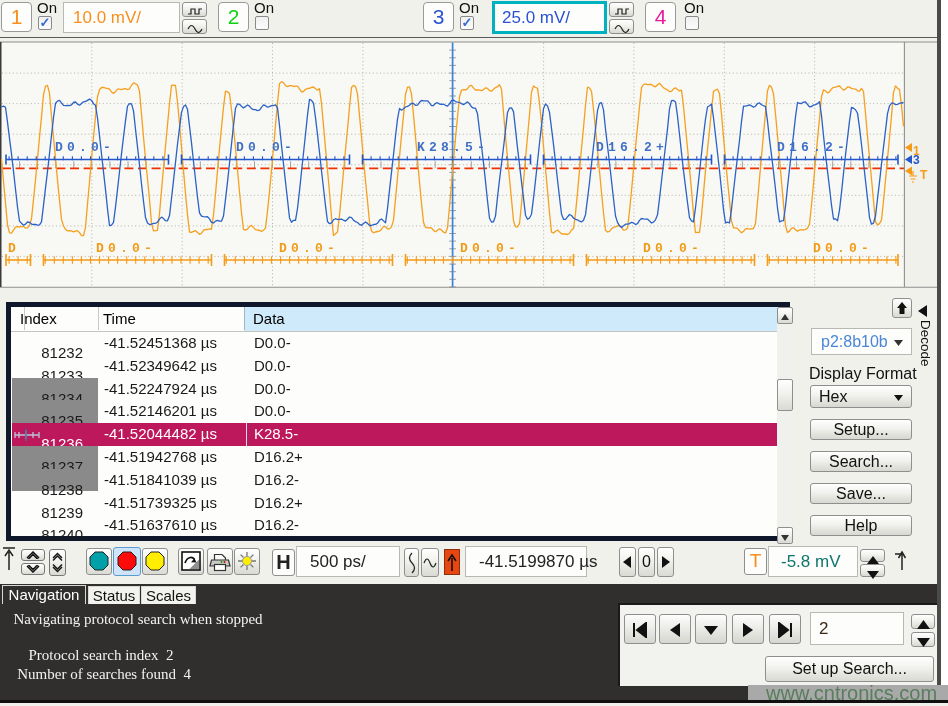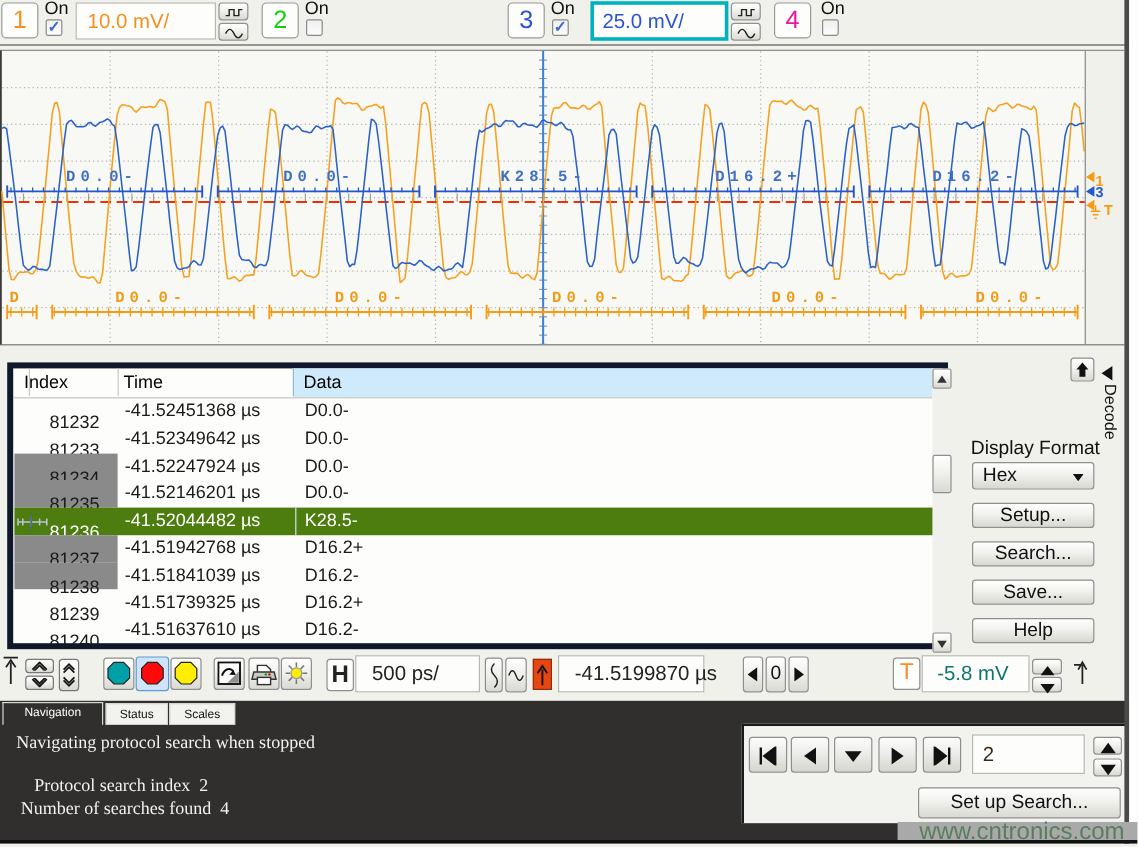--- a/index.html
+++ b/index.html
@@ -13,28 +13,28 @@
 .cb{position:absolute;width:14px;height:14px;border:1px solid #8a8a8a;border-radius:2px;
   background:linear-gradient(#f0f0f0,#fcfcfc);box-sizing:border-box;font-size:13px;
   font-weight:bold;color:#3a6bd0;line-height:12px;text-align:center}
 .onlab{position:absolute;font-size:15px;color:#111}
 .buslab{font-family:"Liberation Mono",monospace;font-size:13px;letter-spacing:4.2px;font-weight:bold}
 .trow{position:absolute;left:1px;width:766px;height:22.8px;font-size:15px;color:#1a1a1a}
 .trow .c1{position:absolute;left:0;width:71px;text-align:right;top:12px}
 .trow .c2{position:absolute;left:92px;top:2px}
 .trow .c3{position:absolute;left:242px;top:2px}
 .gcell{position:absolute;left:0;top:0;width:86px;height:22.8px;background:#8a8a8a}
-.sel{background:#4d7c0f;color:#fff}
+.sel{background:#be185d;color:#fff}
 .sel .c1{color:#fff}
 .rbtn{position:absolute;left:810px;width:102px;height:21px;border:1px solid #8f8f8f;border-radius:3px;
   box-sizing:border-box;background:linear-gradient(#ffffff,#f1f1ed 45%,#d8d8d2);
   font-size:16px;color:#111;text-align:center;line-height:19px}
 .navb{position:absolute;width:32px;height:30px;border:1px solid #8f8f8f;border-radius:3px;
   box-sizing:border-box;background:linear-gradient(#fdfdfd,#ecece8 45%,#d6d6d0)}
-.tab{position:absolute;font-size:10px;box-sizing:border-box;text-align:center}
+.tab{position:absolute;font-size:15px;box-sizing:border-box;text-align:center}
 .mono{font-family:Liberation Serif, serif}
 </style></head><body>
 <div id="root">
 
 <div class="chb" style="left:1px;top:2px;color:#f78f1e">1</div>
 <div class="onlab" style="left:37px;top:-1px">On</div>
 <div class="cb" style="left:38px;top:16px">✓</div>
 <div class="fld" style="left:63px;top:2px;width:117px;height:31px;color:#f78f1e;line-height:29px;padding-left:9px">10.0 mV/</div>
 <div class="btn" style="left:182px;top:2px;width:25px;height:15px"><svg width="17" height="11" style="margin-top:1px">
         <path d="M2,8 h3 v-5 h4 v5 h4 v-5 h3" stroke="#222" stroke-width="1.2" fill="none"></path>
@@ -207,20 +207,23 @@
   <div class="btn" style="left:766px;top:72px;width:16px;height:32px;border-radius:2px"></div>
 </div>
 
 <div class="btn" style="left:892px;top:298px;width:20px;height:20px"><svg width="14" height="14" style="margin-top:2px">
         <path d="M7,1 L12,7 H9.5 V13 H4.5 V7 H2 z" fill="#111"></path>
       </svg></div>
 <svg class="abs" style="left:916px;top:303px" width="22" height="70">
       <path d="M2,8 l9,-6 v12 z" fill="#111"></path>
       <text x="0" y="0" font-size="13.5" fill="#111" transform="translate(5,17) rotate(90)" font-family="Liberation Sans">Decode</text>
     </svg>
+<div class="fld" style="left:811px;top:328px;width:101px;height:27px;color:#4a86d8;font-size:16px;line-height:25px;padding-left:9px">p2:8b10b<svg width="9" height="6" style="position:absolute;right:8px;top:11px">
+        <path d="M0,0 h9 l-4.5,6 z" fill="#333"></path>
+      </svg></div>
 <div class="abs" style="left:809px;top:365px;font-size:16px;color:#111">Display Format</div>
 <div class="rbtn" style="top:385px;height:23px;line-height:21px;text-align:left;padding-left:8px">Hex<svg width="9" height="6" style="position:absolute;right:8px;top:9px">
         <path d="M0,0 h9 l-4.5,6 z" fill="#111"></path>
       </svg></div>
 <div class="rbtn" style="top:419px">Setup...</div>
 <div class="rbtn" style="top:451px">Search...</div>
 <div class="rbtn" style="top:483px">Save...</div>
 <div class="rbtn" style="top:514.5px">Help</div>
 
 <svg class="abs" style="left:2px;top:546px" width="16" height="26">

